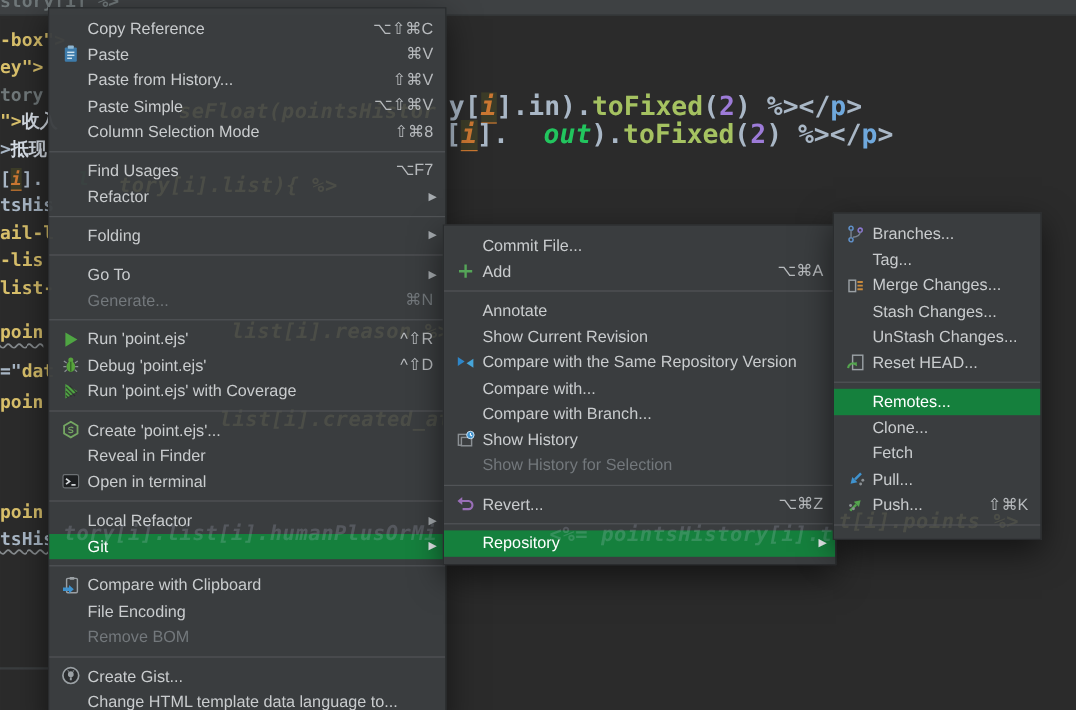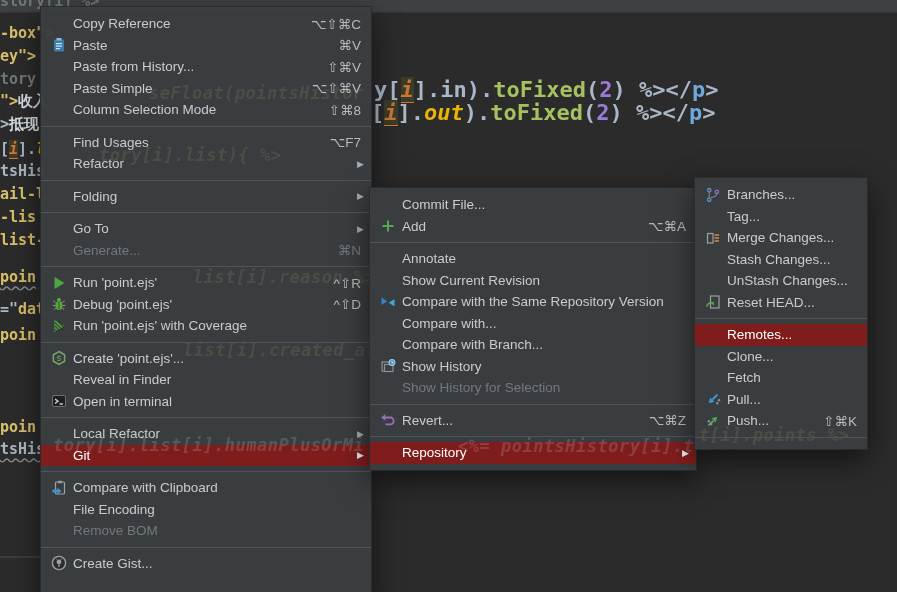--- a/index.html
+++ b/index.html
@@ -6,39 +6,39 @@
   .stage{position:relative;width:897px;height:592px;background:#2b2b2b;overflow:hidden;
          font-family:"Liberation Sans","DejaVu Sans",sans-serif;}
   .topbar{position:absolute;left:0;top:0;width:897px;height:12px;background:#3e4143;border-bottom:1px solid #323538;}
   .btm-line{position:absolute;left:0;top:556px;width:40px;height:2px;background:#3a3d3f;}
 
   
   .code{position:absolute;font-family:"DejaVu Sans Mono","Liberation Mono",monospace;
         font-weight:bold;white-space:pre;z-index:1;}
   .lfrag{left:0;font-size:15px;}
   .rline{font-size:22px;}
-  .c-y{color:#d9c06b;} .c-w{color:#a9b7c6;} .c-g{color:#70787a;} .c-oi{color:#eab308;font-style:italic;}
+  .c-y{color:#d9c06b;} .c-w{color:#a9b7c6;} .c-g{color:#70787a;} .c-oi{color:#22c55e;font-style:italic;margin-left:29px;}
   .c-cjk{color:#d8dfe8;} .c-grn{color:#a5c261;} .c-pur{color:#9d7bd8;}
   .c-tagp{color:#6fa8dc;}
   .c-var{color:#cc7832;background:#3c3c28;border-bottom:1px solid #cc7832;font-style:italic;}
   .wavy{text-decoration:underline;text-decoration-style:wavy;text-decoration-color:#858a8d;text-underline-offset:3px;}
 
   
   .menu{position:absolute;background:rgba(59,62,64,0.97);border:1px solid #2a2c2e;
         box-shadow:0 10px 26px rgba(0,0,0,0.55);padding:6px 0;color:#c9ccce;
         font-size:13.5px;overflow:hidden;}
   #menu-main{left:40px;top:6px;width:330px;z-index:10;}
   #menu-git{left:369px;top:187px;width:326px;z-index:11;}
   #menu-repo{left:694px;top:177px;width:172px;z-index:12;}
   .mi{height:21.5px;display:flex;align-items:center;padding:0 10px 0 8px;position:relative;z-index:2;}
   .mi .ico{width:20px;height:16px;flex:none;display:flex;align-items:center;justify-content:center;margin-right:4px;}
   .mi .lbl{white-space:nowrap;}
   .mi .sc{margin-left:auto;padding-left:22px;color:#b7babd;white-space:nowrap;}
   .mi .arr{position:absolute;right:7px;top:50%;transform:translateY(-52%);color:#a6abaf;font-size:9px;}
-  .mi.sel{background:#7f1d1d;color:#ffffff;}
+  .mi.sel{background:#15803d;color:#ffffff;}
   .mi.sel .arr{color:#e9ecef;}
   .mi.dis .lbl,.mi.dis .sc{color:#73787c;}
   .msep{height:1px;background:#515457;margin:5px 0;position:relative;z-index:2;}
   .ghost{position:absolute;font:italic bold 17px "DejaVu Sans Mono","Liberation Mono",monospace;
          color:rgba(208,196,128,0.12);white-space:nowrap;z-index:1;letter-spacing:0.5px;}
   .ghost.onblue{color:rgba(218,228,252,0.17);z-index:3;}
   svg{display:block;}
 </style>
 </head>
 <body>
@@ -232,20 +232,21 @@
         <span class="ico">
           <svg width="16" height="16" viewBox="0 0 16 16">
             <circle cx="8" cy="8" r="6.6" fill="#2a2c2e" stroke="#9aa0a4" stroke-width="1.4"></circle>
             <path d="M5.6,7 q0,-2.6 2.4,-2.6 q2.4,0 2.4,2.6 q0,2.2 -2.4,2.2 q-2.4,0 -2.4,-2.2 Z M5.9,4.9 L5,3.6 L6.6,4 Z M10.1,4.9 L11,3.6 L9.4,4 Z M7.2,9.4 h1.6 v2.4 h-1.6 Z" fill="#9aa0a4"></path>
           </svg>
         </span>
         <span class="lbl">Create Gist...</span>
       </div>
     <div class="mi">
         <span class="ico"></span>
+        <span class="lbl">Change HTML template data language to...</span>
       </div>
   </div>
 
   <div class="menu" id="menu-git">
     <span class="ghost onblue" style="left:88px;top:248px">&lt;%= pointsHistory[i].t</span>
 
     <div class="mi">
         <span class="ico"></span>
         <span class="lbl">Commit File...</span>
       </div>

